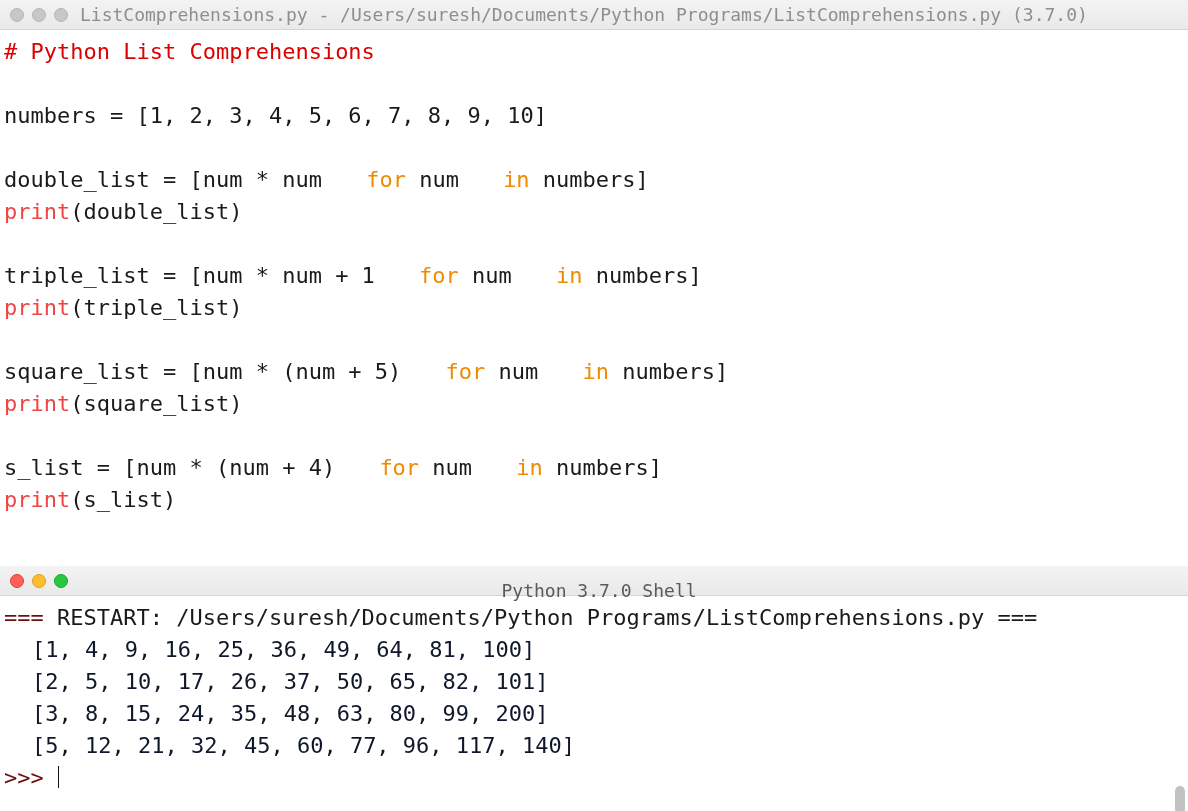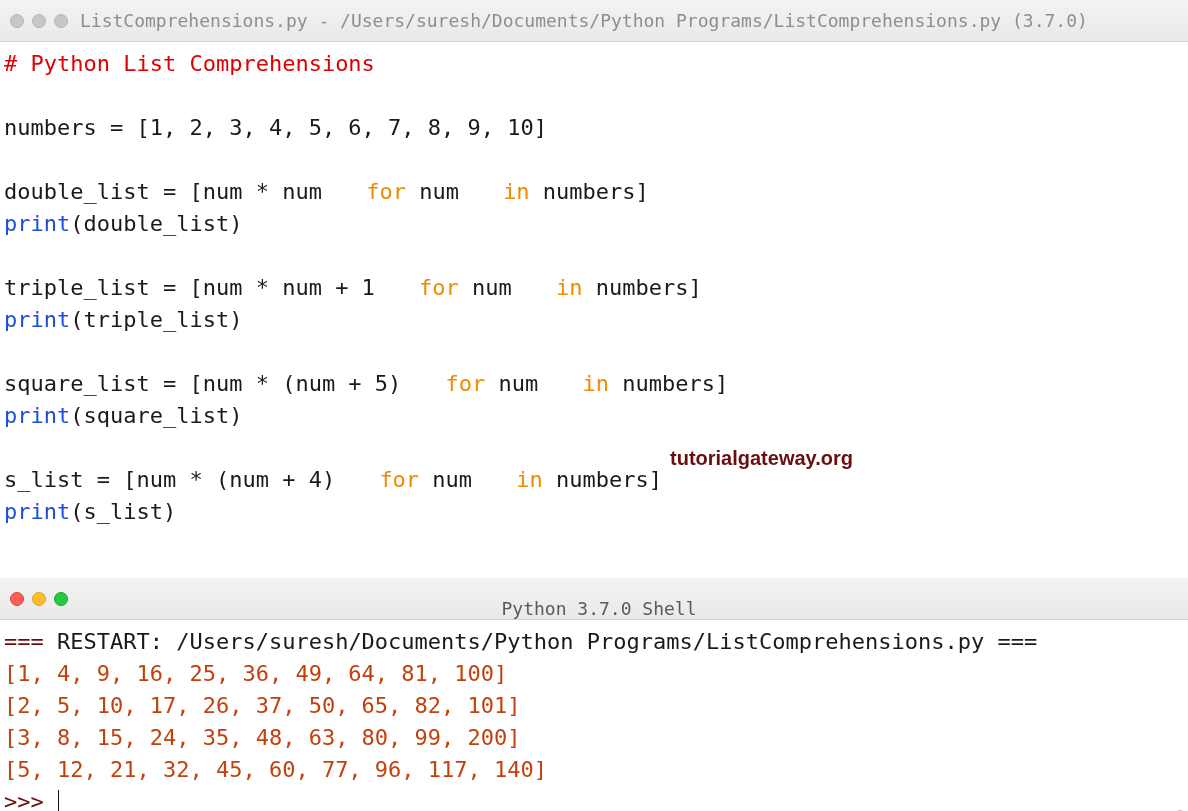--- a/index.html
+++ b/index.html
@@ -5,21 +5,21 @@
 html, body {
   margin: 0;
   padding: 0;
   width: 1188px;
   height: 811px;
   background: #ffffff;
   font-family: "DejaVu Sans Mono", "Menlo", "Consolas", monospace;
   overflow: hidden;
 }
 .window-titlebar {
-  height: 42px;
+  height: 30px;
   background: linear-gradient(#f3f3f3, #e9e9e9);
   border-bottom: 1px solid #d5d5d5;
   display: flex;
   align-items: center;
   padding: 0 10px;
   box-sizing: border-box;
 }
 .traffic-lights {
   display: flex;
   gap: 8px;
@@ -64,22 +64,22 @@
 .shell-pane {
   padding: 6px 4px;
   font-size: 22px;
   line-height: 32px;
   white-space: pre;
   color: #1a1a1a;
   position: relative;
 }
 .c-comment { color: #dd0000; margin-top: 12px; }
 .c-keyword { color: #ef8b00; margin-left: 31px; }
-.c-builtin { color: #1d4ed8; }
-.c-blue { color: #c2410c; }
+.c-builtin { color: #ef4444; }
+.c-blue { color: #0f172a; margin-left: 28px; }
 .c-brown { color: #6a0f0f; }
 .watermark {
   position: absolute;
   color: #6a0f0f;
   font-weight: bold;
   font-family: Arial, sans-serif;
   font-size: 20px;
   left: 670px;
   top: 400px;
 }
@@ -121,21 +121,20 @@
 <span class="c-builtin">print</span><span>(</span><span>double_list</span><span>)</span>
 
 <span>triple_list = [num * num + 1 </span><span class="c-keyword">for</span><span> num </span><span class="c-keyword">in</span><span> numbers]</span>
 <span class="c-builtin">print</span><span>(</span><span>triple_list</span><span>)</span>
 
 <span>square_list = [num * (num + 5) </span><span class="c-keyword">for</span><span> num </span><span class="c-keyword">in</span><span> numbers]</span>
 <span class="c-builtin">print</span><span>(</span><span>square_list</span><span>)</span>
 
 <span>s_list = [num * (num + 4) </span><span class="c-keyword">for</span><span> num </span><span class="c-keyword">in</span><span> numbers]</span>
 <span class="c-builtin">print</span><span>(</span><span>s_list</span><span>)</span>
-<div class="watermark">tutorialgateway.org</div>
 </div>
 
 <div class="window-titlebar">
   <div class="traffic-lights">
     <div class="dot dot-red"></div>
     <div class="dot dot-yellow"></div>
     <div class="dot dot-green"></div>
   </div>
   <div class="title-text-center">Python 3.7.0 Shell</div>
   <div style="width:60px"></div>

